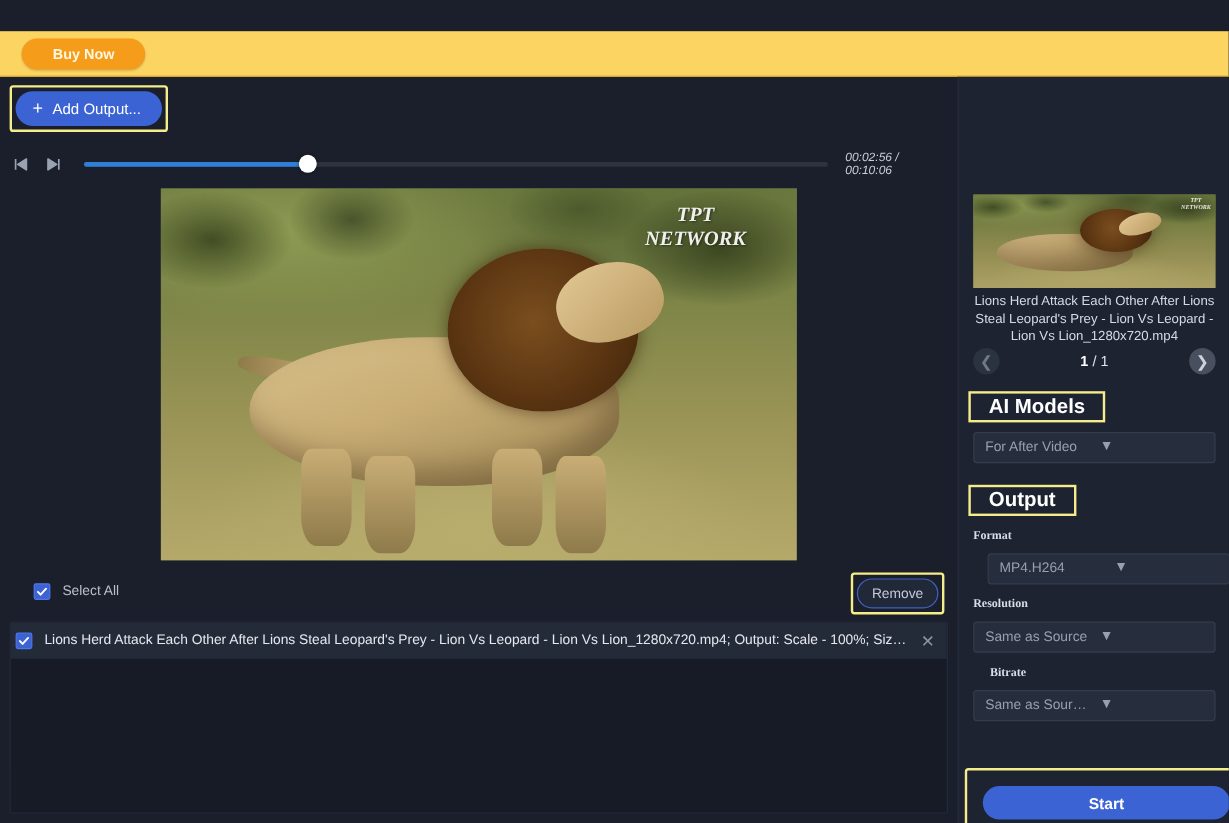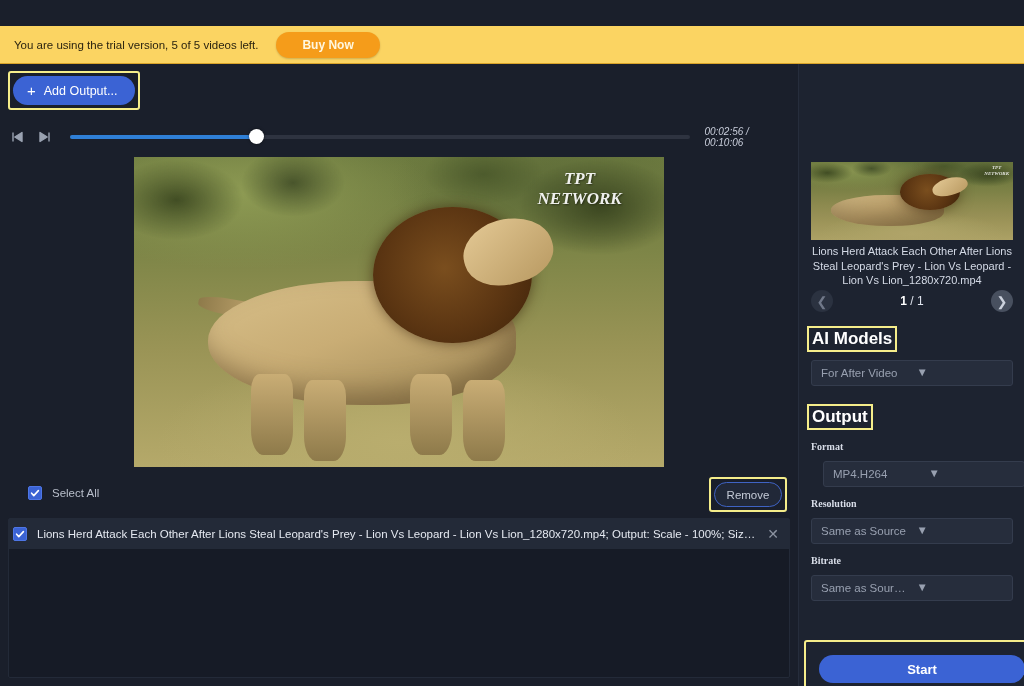--- a/index.html
+++ b/index.html
@@ -294,21 +294,21 @@
     display: flex; align-items: center; justify-content: center;
     font-size: 13px; cursor: pointer;
   }
   .pager-arrow.left  { left: 4px; background: #2b3240; color: #707889; }
   .pager-arrow.right { right: 4px; }
   .pager-text { color: #dfe4ee; font-size: 12px; }
   .pager-text b { color: #ffffff; }
 
   .sec-head-wrap {
     position: absolute; left: 8px;
-    padding: 2px 3px;
+    padding: 2px 15px;
     border: 2px solid #f5ed8a;
     display: inline-block;
   }
   .sec-head {
     color: #ffffff; font-size: 17px; font-weight: bold;
     line-height: 1.05;
   }
   .field-label {
     position: absolute; left: 12px;
     color: #d8dde8; font-size: 10px; font-weight: bold; font-family: Liberation Serif, serif;
@@ -339,21 +339,20 @@
     cursor: pointer;
   }
 </style>
 </head>
 <body>
 
 <div class="app">
 
 
   <div class="banner">
-    <div class="banner-text">You are using the trial version, 5 of 5 videos left.</div>
     <button class="buy-now">Buy Now</button>
   </div>
 
   <div class="addvid-wrap">
     <button class="add-videos">
       <span class="plus-icon">+</span>
       <span>Add Output...</span>
     </button>
   </div>
 
@@ -472,21 +471,21 @@
       <span>MP4.H264</span>
       <span class="caret">▼</span>
     </div>
 
     <div class="field-label" style="top:434px;">Resolution</div>
     <div class="dropdown" style="top:454px;">
       <span>Same as Source</span>
       <span class="caret">▼</span>
     </div>
 
-    <div class="field-label" style="top:491px;">Bitrate</div>
+    <div class="field-label" style="top:491px;margin-left:14px;">Bitrate</div>
     <div class="dropdown" style="top:511px;">
       <span>Same as Source(805 kbps)</span>
       <span class="caret">▼</span>
     </div>
   </div>
 
   <div class="start-wrap">
     <button class="start-btn">Start</button>
   </div>
 

